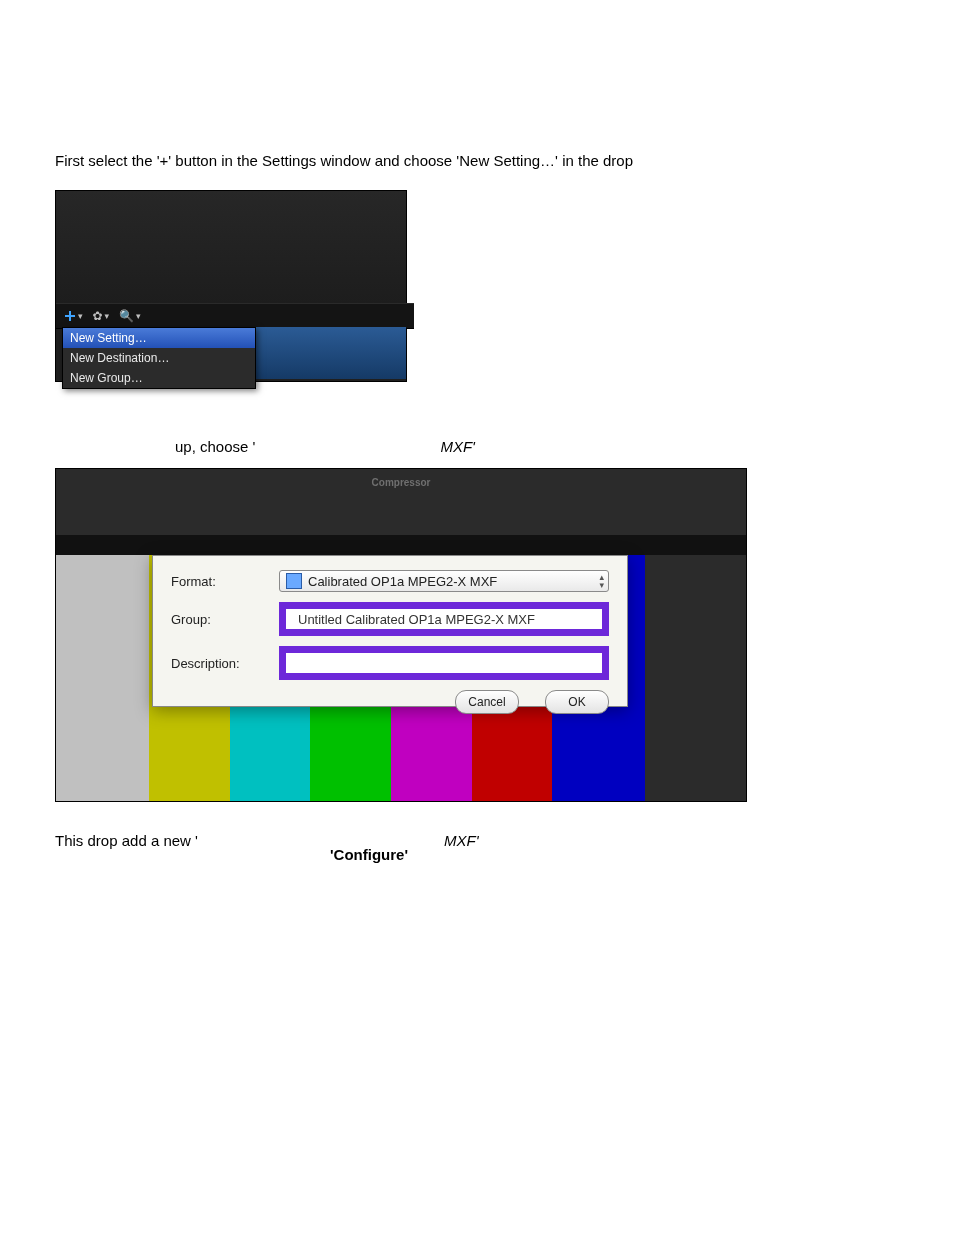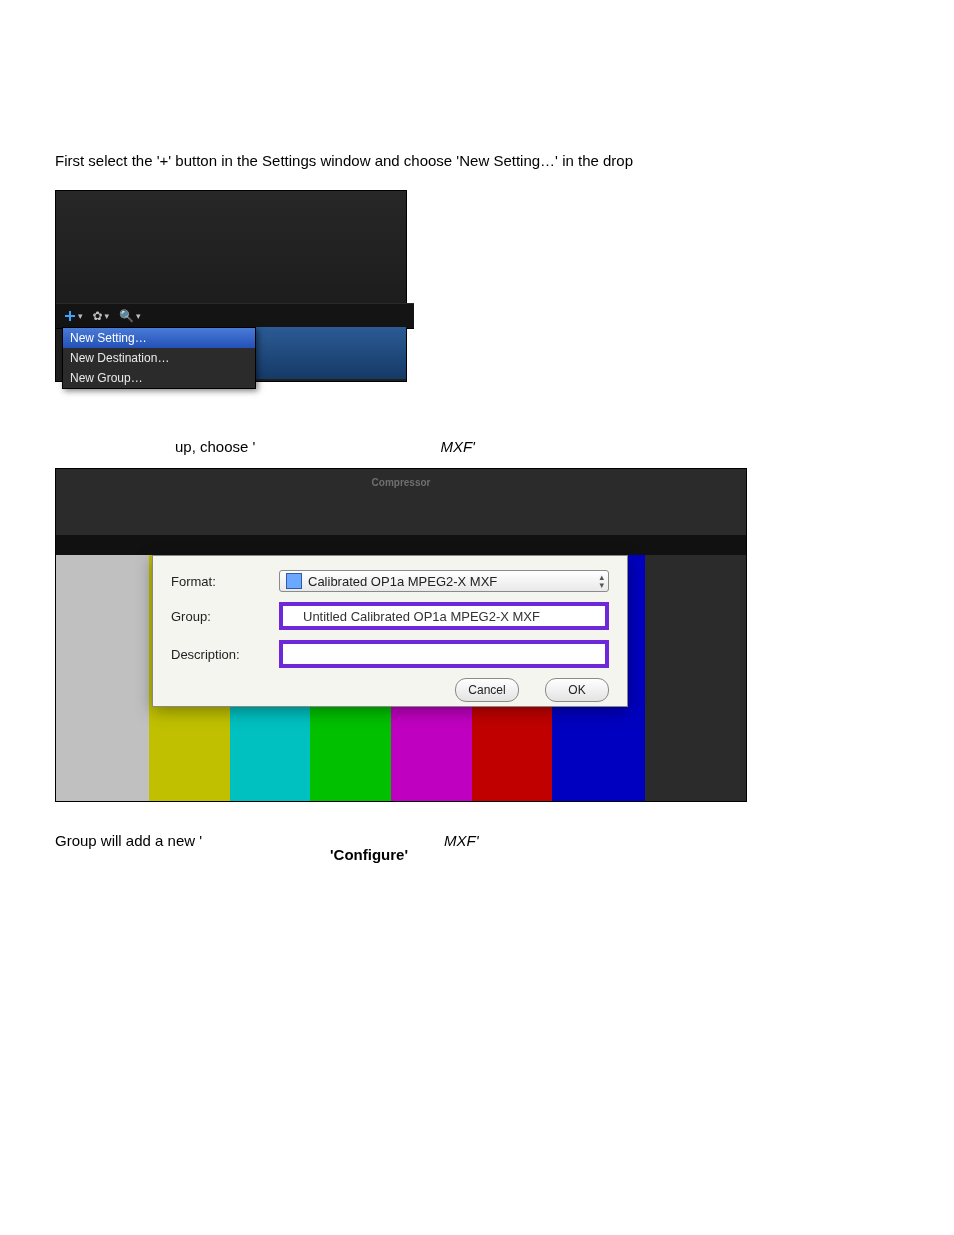--- a/index.html
+++ b/index.html
@@ -36,21 +36,21 @@
   .b-magenta{background:#c000c0}
   .b-red{background:#c00000}
   .b-blue{background:#0000c0;flex:1.15}
   .b-dark{background:#2b2b2b;flex:1.25}
   .dialog{position:absolute;top:86px;left:96px;width:476px;height:152px;background:#f5f5f0;border:1px solid #888;box-shadow:0 4px 16px rgba(0,0,0,.35);padding:14px 18px 12px 18px;box-sizing:border-box;font-size:13px;color:#222}
   .dlg-row{display:flex;align-items:center;margin-bottom:10px}
   .dlg-label{width:100px;padding-right:8px}
   .dlg-select{flex:1;height:20px;border:1px solid #8a8a8a;border-radius:3px;background:linear-gradient(#fff,#e9e9e9);display:flex;align-items:center;padding:0 6px;position:relative}
   .dlg-select .sicon{width:14px;height:14px;background:#6aa9ff;margin-right:6px;border:1px solid #2a5ca8}
   .dlg-select .arrows{position:absolute;right:4px;top:2px;font-size:9px;line-height:8px;color:#555;display:flex;flex-direction:column}
-  .dlg-input{flex:1;height:20px;border:4px solid #6d28d9;background:#fff;padding:0 20px;display:flex;align-items:center;color:#333}
+  .dlg-input{flex:1;height:20px;border:7px solid #6d28d9;background:#fff;padding:0 12px;display:flex;align-items:center;color:#333}
   .dlg-btns{display:flex;justify-content:flex-end;gap:26px;margin-top:6px}
   .dlg-btn{min-width:62px;height:22px;border:1px solid #8a8a8a;border-radius:11px;background:linear-gradient(#fff,#e3e3e3);font-size:12px;display:flex;align-items:center;justify-content:center}
   .line3{position:absolute;top:832px;left:55px}
   .line3-mxf{position:absolute;top:832px;left:444px;font-style:italic}
   .line4{position:absolute;top:846px;left:330px;font-weight:bold}
 </style>
 </head>
 <body>
 <div class="page">
 
@@ -119,17 +119,17 @@
             <span></span>
           </div>
     </div>
     <div class="dlg-btns">
       <div class="dlg-btn">Cancel</div>
       <div class="dlg-btn">OK</div>
     </div>
   </div>
 </div>
 
-<div class="line3">Group will add a new '</div>
+<div class="line3">This drop add a new '</div>
 <div class="line3-mxf">MXF'</div>
 <div class="line4">'Configure'</div>
 
 </div>
 
 </body></html>

